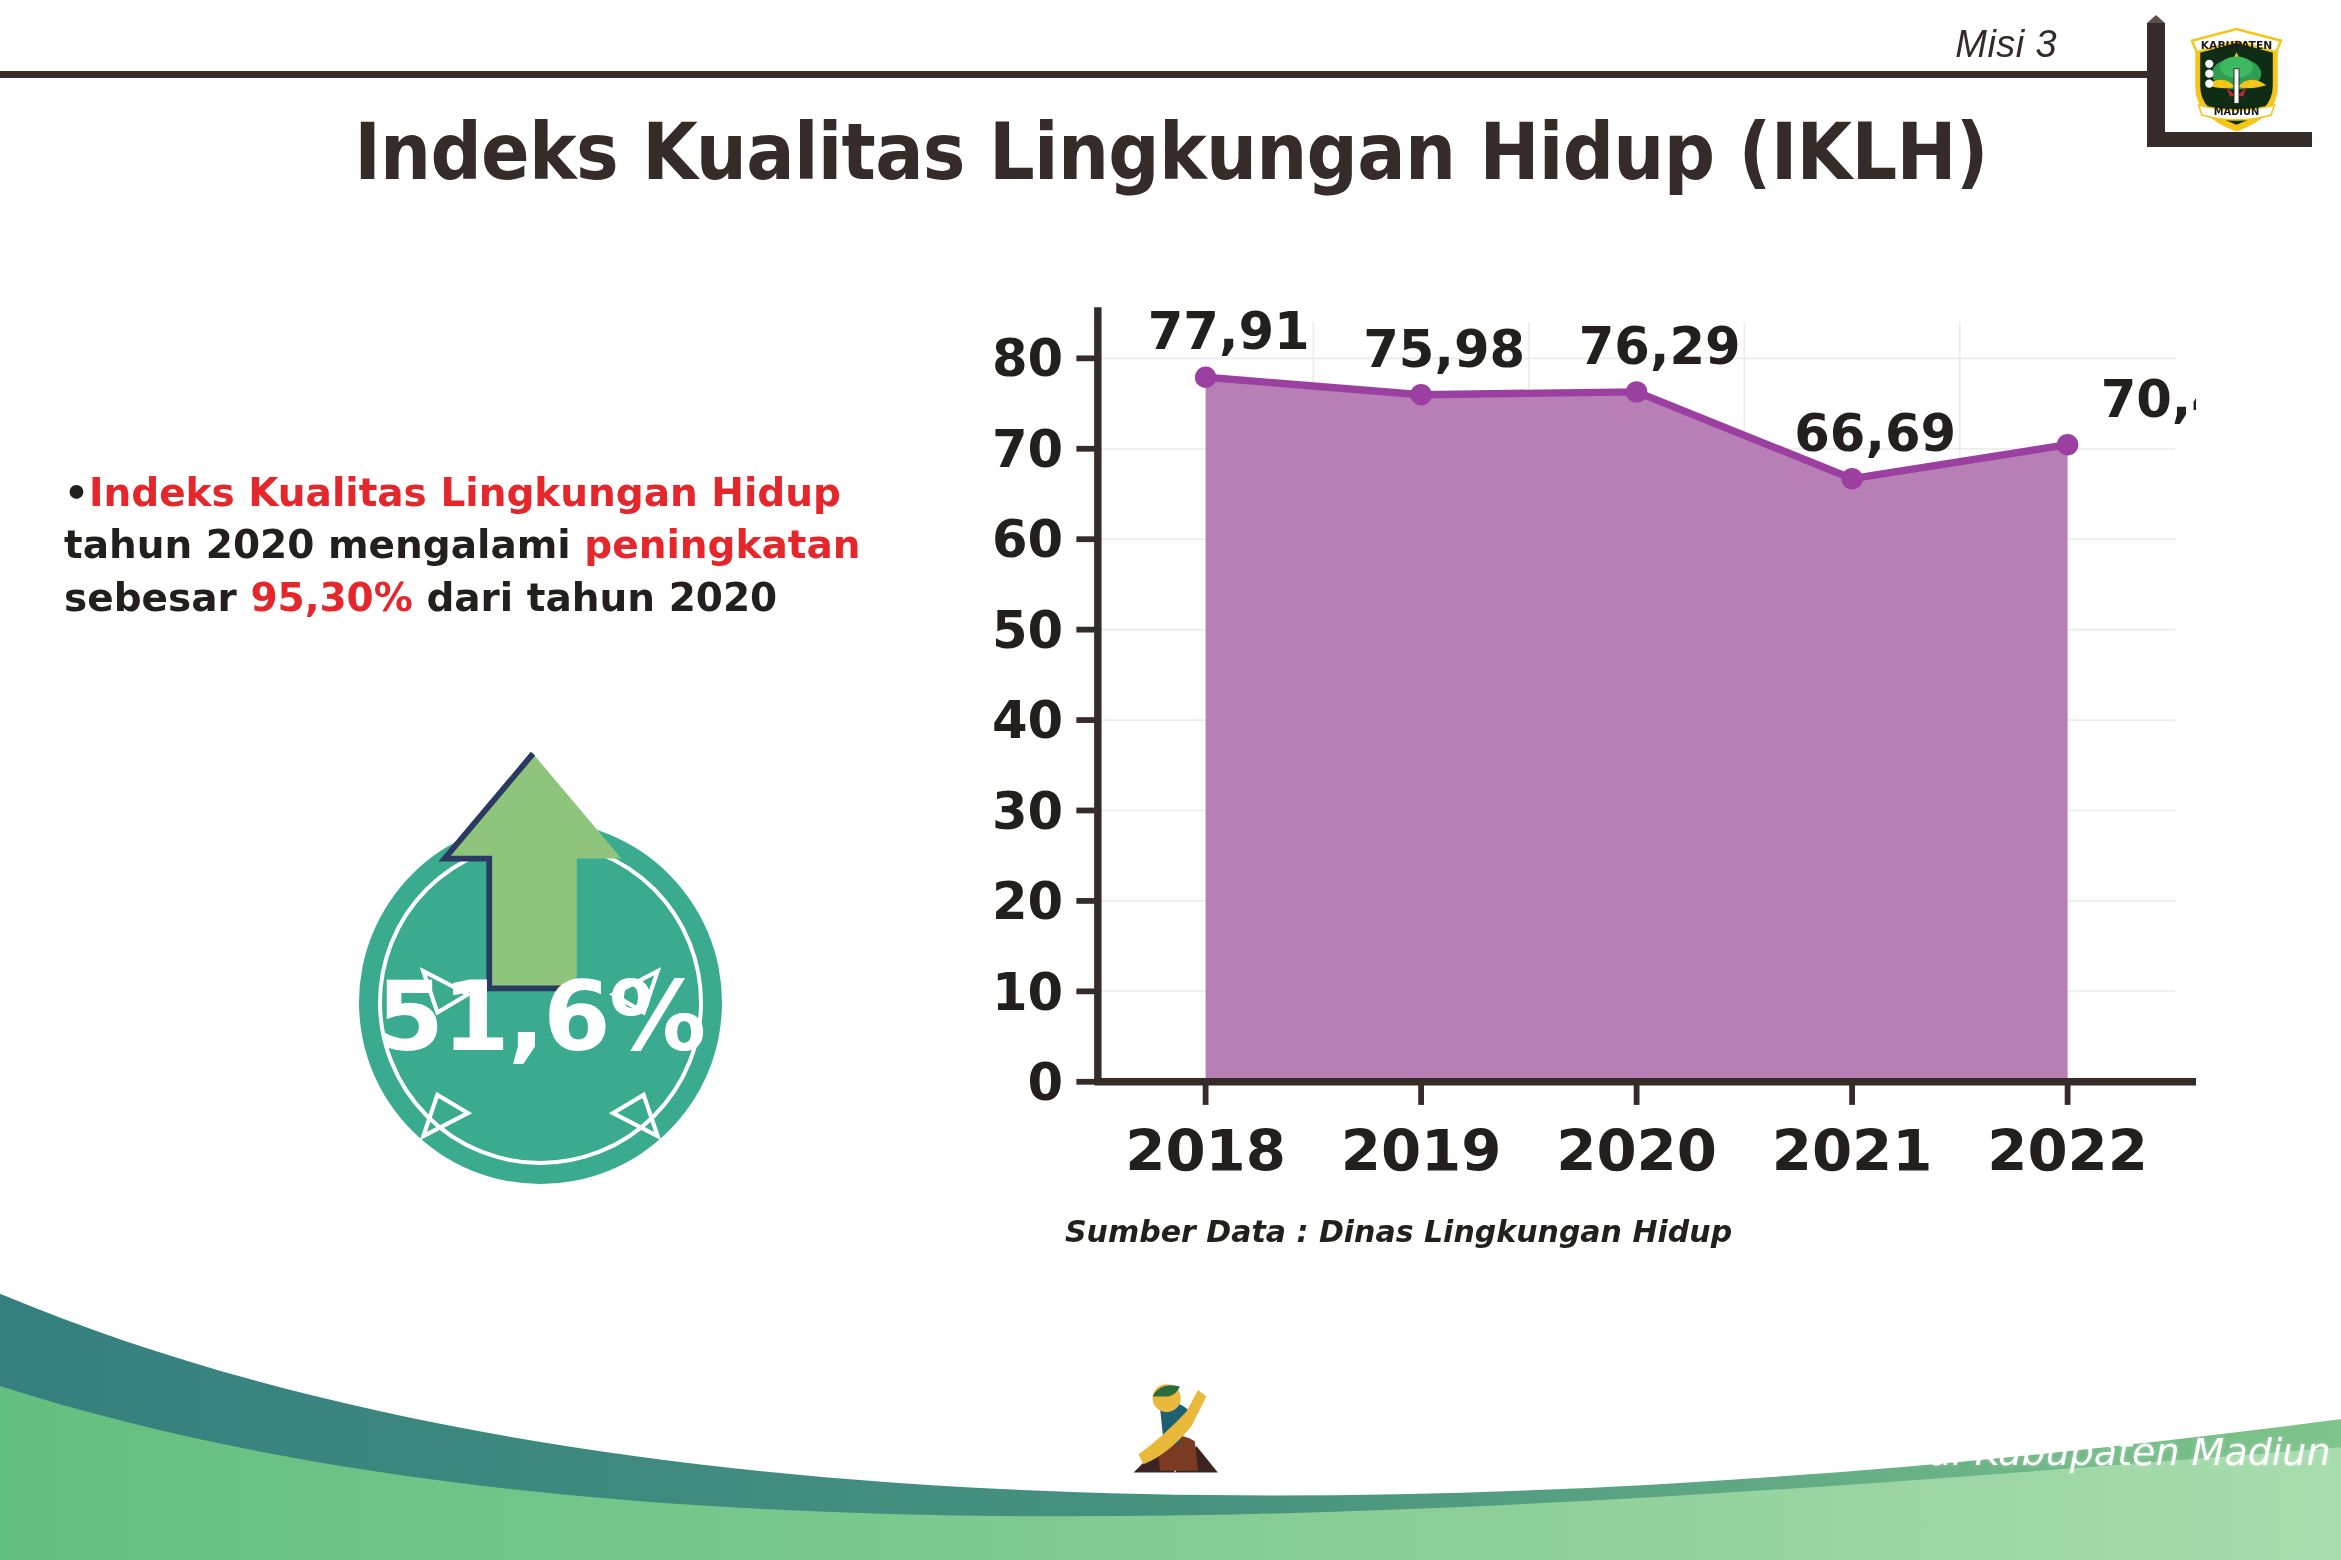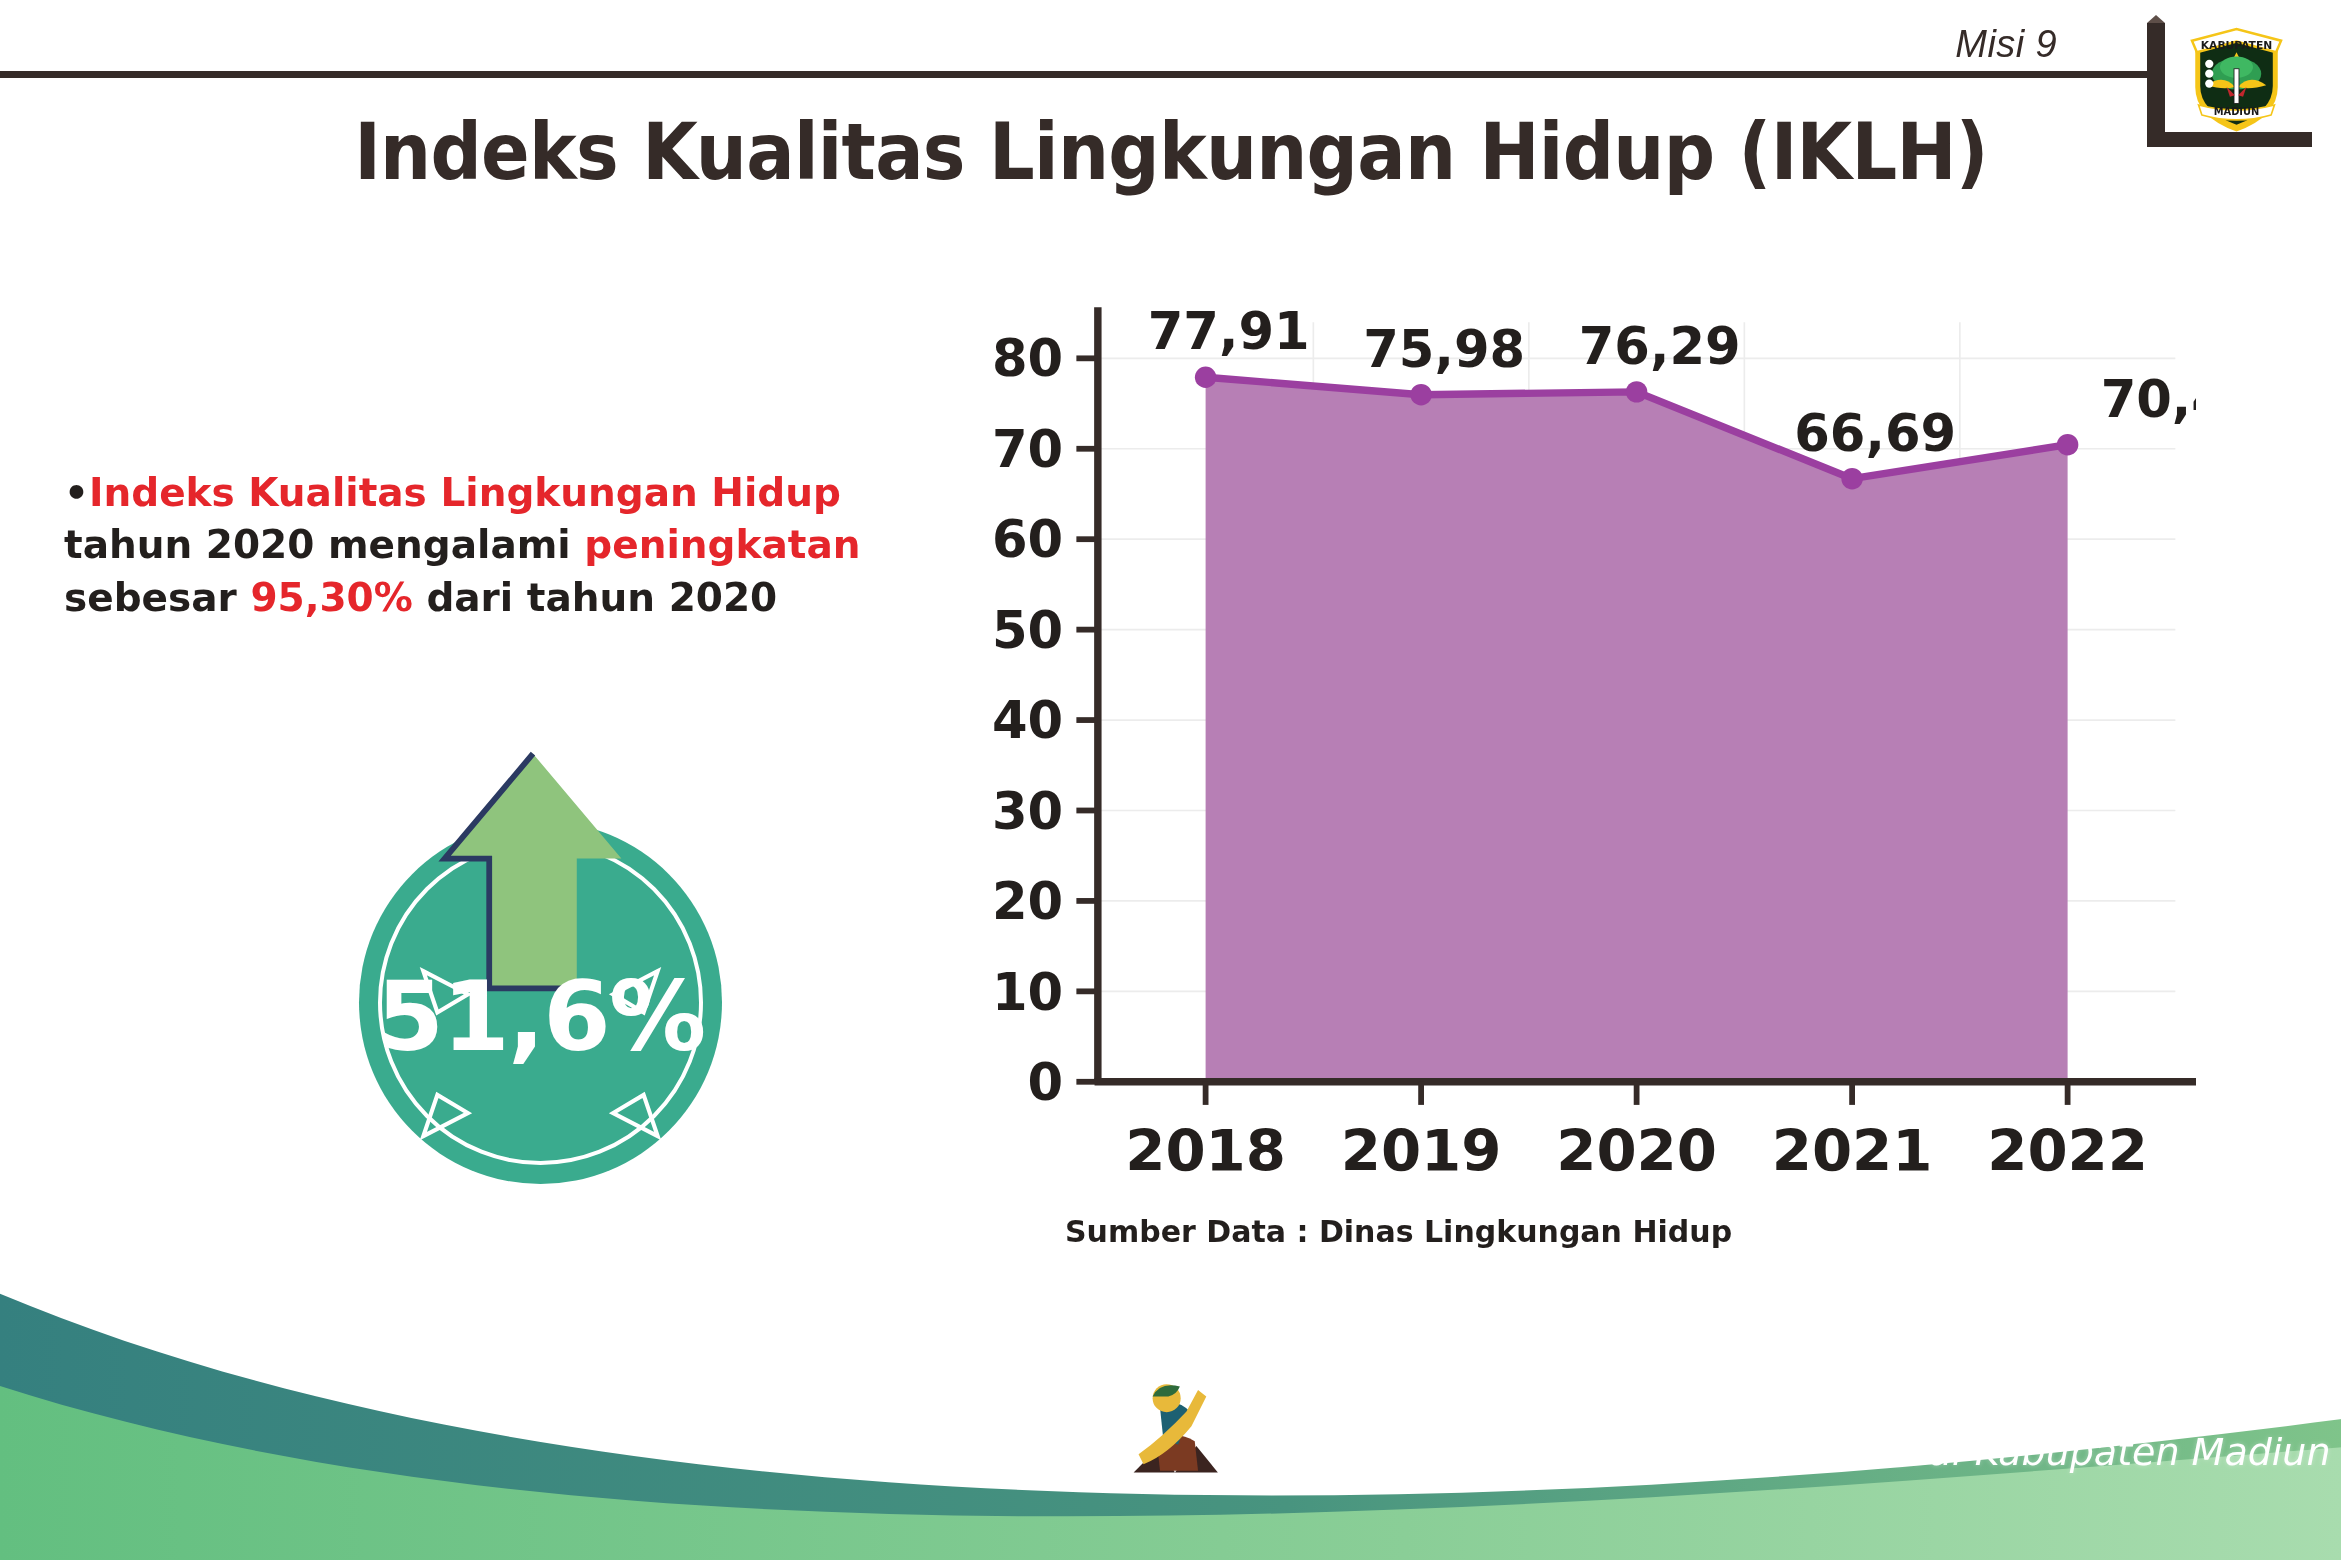--- a/index.html
+++ b/index.html
@@ -42,36 +42,36 @@
       border-radius:50%;border:4.1px solid #ffffff;box-sizing:border-box;}
   #badge-value{position:absolute;left:37px;top:213px;width:363px;
       text-align:center;font-size:97px;color:#fff;font-weight:bold;
       font-family:"DejaVu Sans",sans-serif;letter-spacing:-1.7px;}
   #badge-arrow{position:absolute;left:116px;top:0px;width:190px;height:248px;}
 
   
   #chart{position:absolute;left:974px;top:289px;width:1222px;height:892px;}
   #chart svg{display:block;}
   #source{position:absolute;left:1065px;top:1214px;font-size:30px;
-      font-weight:bold;color:#231f1d;
+      font-style:italic;font-weight:bold;color:#231f1d;
       font-family:"DejaVu Sans",sans-serif;}
 
   
   #footer{position:absolute;left:0;bottom:0;width:2342px;height:297px;}
   #footer-text{position:absolute;left:1218px;bottom:87px;font-size:38px;
       font-style:italic;color:#ffffff;font-family:"DejaVu Sans",sans-serif;
       text-shadow:0 0 5px rgba(255,255,255,.35);white-space:nowrap;}
   #footer-logo{position:absolute;left:1127px;bottom:62px;width:95px;height:124px;}
 </style>
 </head>
 <body>
 
 <div id="header-rule"></div>
 
-<div id="misi-label">Misi 9</div>
+<div id="misi-label">Misi 3</div>
 
 <div id="logo-bracket">
   <div class="vbar"></div>
   <div class="hbar"></div>
 </div>
 
 <div id="emblem">
   <svg viewBox="0 0 120 140" width="99" height="116">
     <path d="M10 28 L60 14 L110 28 L110 82 Q110 118 60 136 Q10 118 10 82 Z" fill="#f5c518"></path>
     <path d="M16 33 L60 21 L104 33 L104 81 Q104 112 60 128 Q16 112 16 81 Z" fill="#0f2d14"></path>

